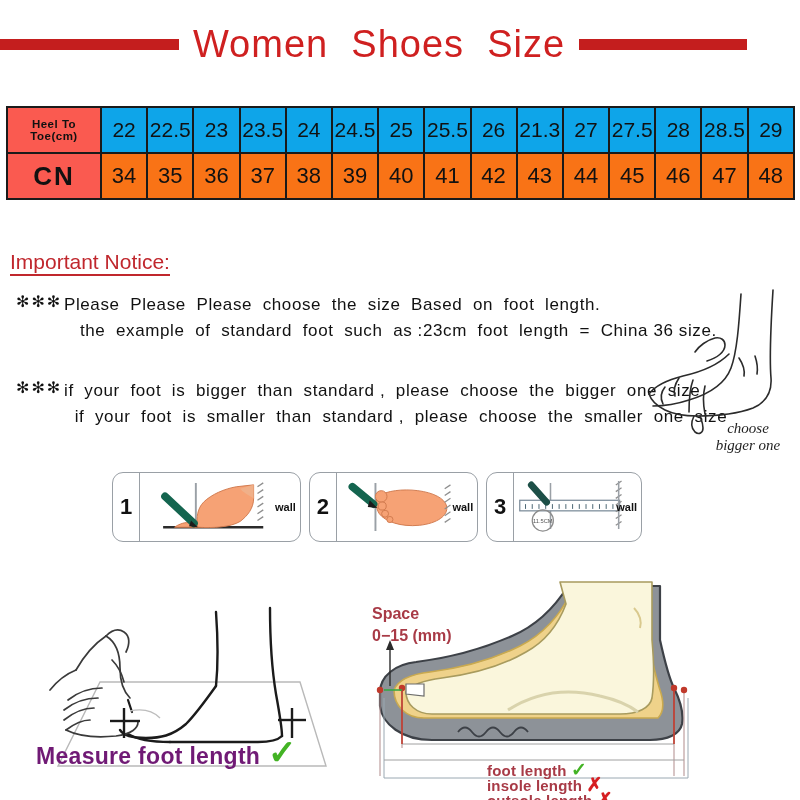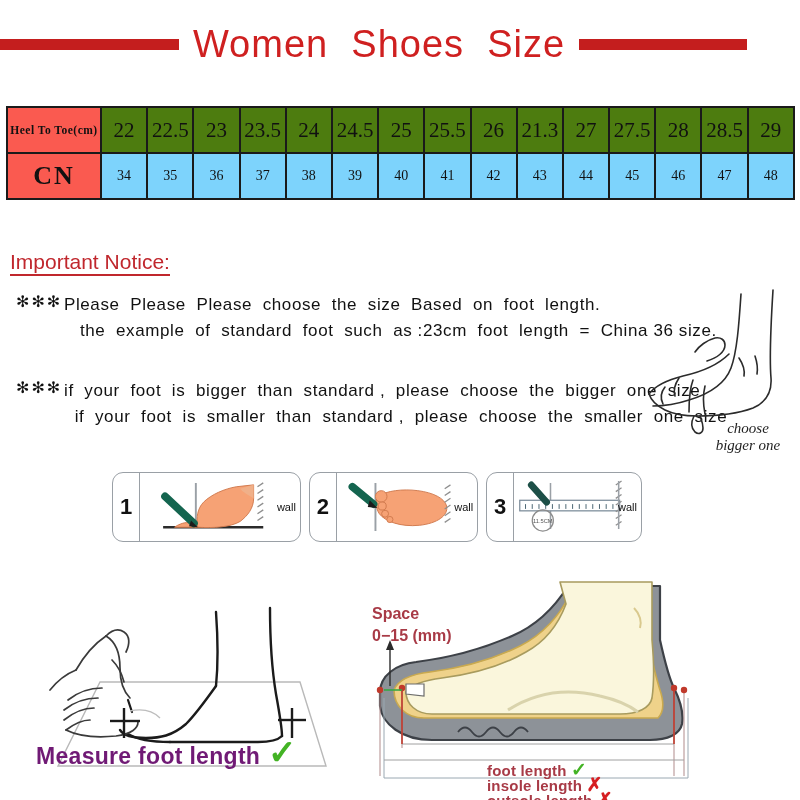--- a/index.html
+++ b/index.html
@@ -35,36 +35,36 @@
   #size-table{
     position:absolute;left:6px;top:106px;width:789px;
     border-collapse:collapse;
     table-layout:fixed;
   }
   #size-table td{
     border:2px solid #1a1a1a;
     text-align:center;
     padding:0;
     height:44px;
-    font-family:Liberation Serif, serif;
+    font-family:Liberation Sans, sans-serif;
   }
   td.label-cell{
     background:#fa5a50;
     width:92px;
     color:#111;
   }
   td.label-cell.head{font-size:11.5px;font-weight:bold;letter-spacing:.5px;}
   td.label-cell.cn{font-size:26px;font-weight:bold;letter-spacing:2px;}
   td.cm-cell{
-    background:#4d7c0f;
+    background:#0ea5e9;
     font-size:21px;color:#111;
   }
   td.cn-cell{
-    background:#7dd3fc;
-    font-size:14px;color:#111;
+    background:#f97316;
+    font-size:22px;color:#111;
   }
 
   
   #notice-heading{
     position:absolute;left:10px;top:250px;
     color:#c0272d;font-size:21px;
     border-bottom:2px solid #c0272d;
     padding-bottom:1px;
     line-height:1.1;
   }
@@ -109,21 +109,21 @@
   .step-num{
     width:26px;flex:0 0 26px;
     display:flex;align-items:center;justify-content:center;
     font-size:22px;font-weight:bold;color:#111;
     border-right:1.4px solid #9aa0a6;
     font-family:"Liberation Sans", sans-serif;
   }
   .step-art{flex:1 1 auto;position:relative;}
   .step-wall-label{
     position:absolute;right:4px;top:50%;transform:translateY(-50%);
-    font-size:11px;font-weight:normal;color:#111;
+    font-size:11px;font-weight:bold;color:#111;
   }
 
   
   #measure-panel{position:absolute;left:20px;top:578px;width:340px;height:212px;}
   #measure-caption{
     position:absolute;left:36px;top:743px;
     font-size:23px;font-weight:bold;color:#701a75;
     letter-spacing:.3px;white-space:nowrap;
   }
   #measure-check{

